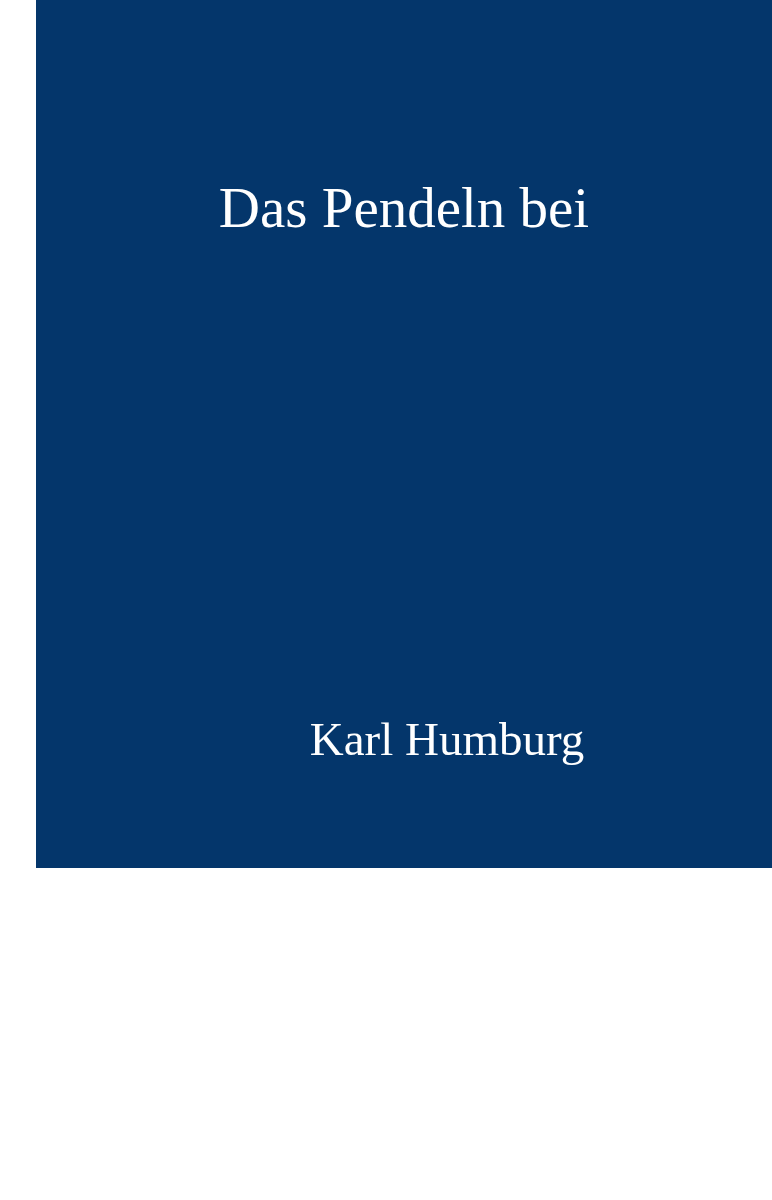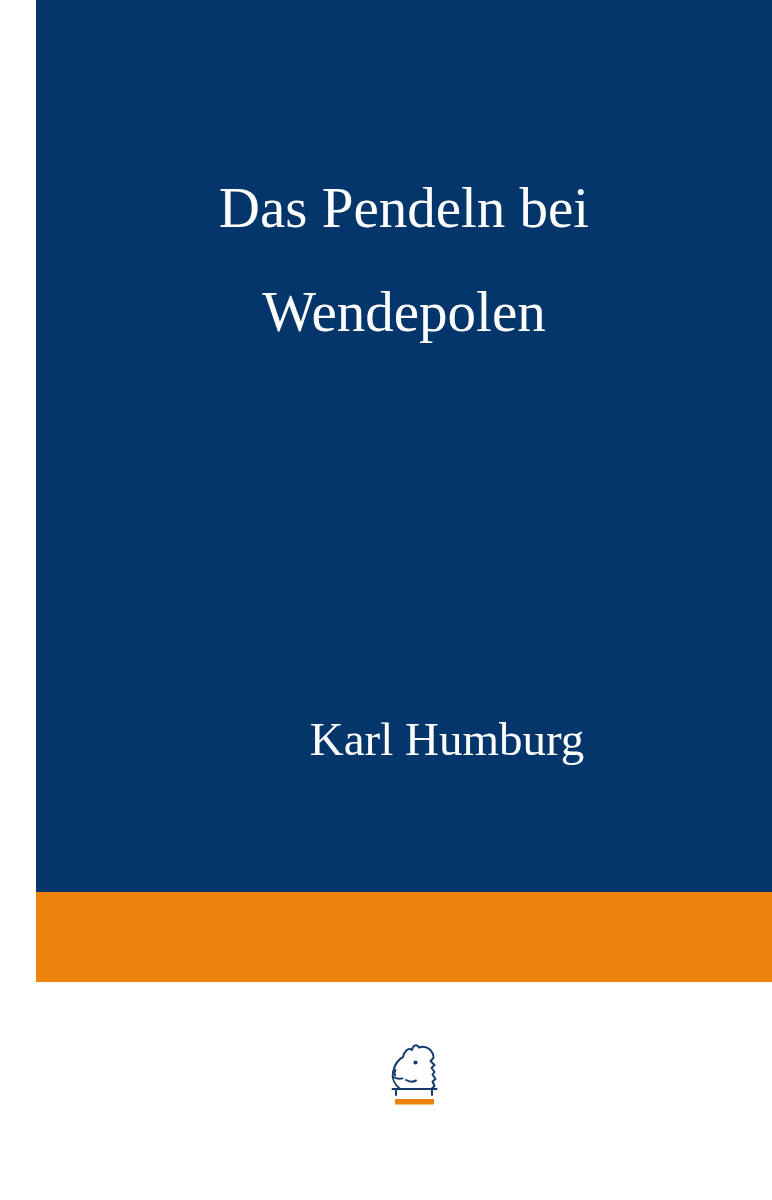--- a/index.html
+++ b/index.html
@@ -7,21 +7,21 @@
     --orange: #EE820D;
     --logo-navy: #16396E;
     --page-white: #FFFFFF;
     --title-white: #FFFFFF;
   }
   * { margin: 0; padding: 0; box-sizing: border-box; }
   html, body { background: #ffffff; }
   .cover {
     position: relative;
     width: 772px;
-    height: 1200px;
+    height: 868px;
     overflow: hidden;
     font-family: "Liberation Serif", "DejaVu Serif", serif;
     background: var(--page-white, #ffffff);
     padding-left: 36px;
   }
   .navy-section {
     position: relative;
     width: 100%;
     height: 892px;
     background: var(--navy, #04366B);
@@ -90,21 +90,20 @@
   }
 </style>
 </head>
 <body>
 
 <div class="cover">
 
   <div class="navy-section">
     <div class="title">
       <div class="title-line">Das Pendeln bei</div>
-      <div class="title-line">Wendepolen</div>
     </div>
     <div class="author">Karl Humburg</div>
   </div>
 
   <div class="orange-band"></div>
 
   <div class="white-section">
     <div class="logo">
       <span class="logo-mark">
         <svg viewBox="0 0 56 64" xmlns="http://www.w3.org/2000/svg" aria-hidden="true">

